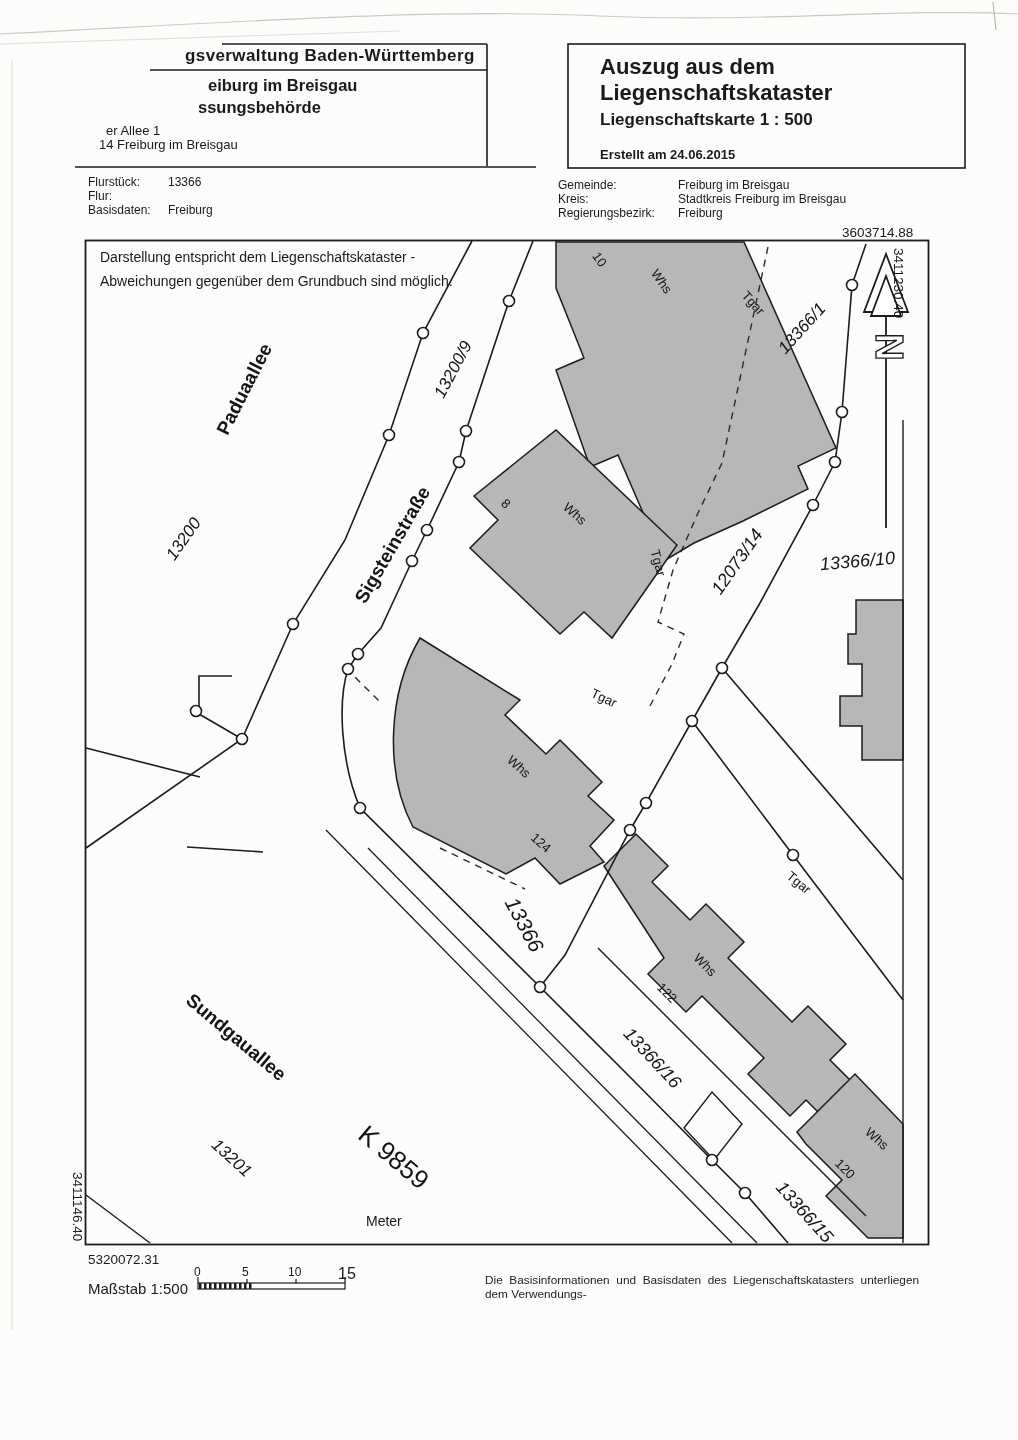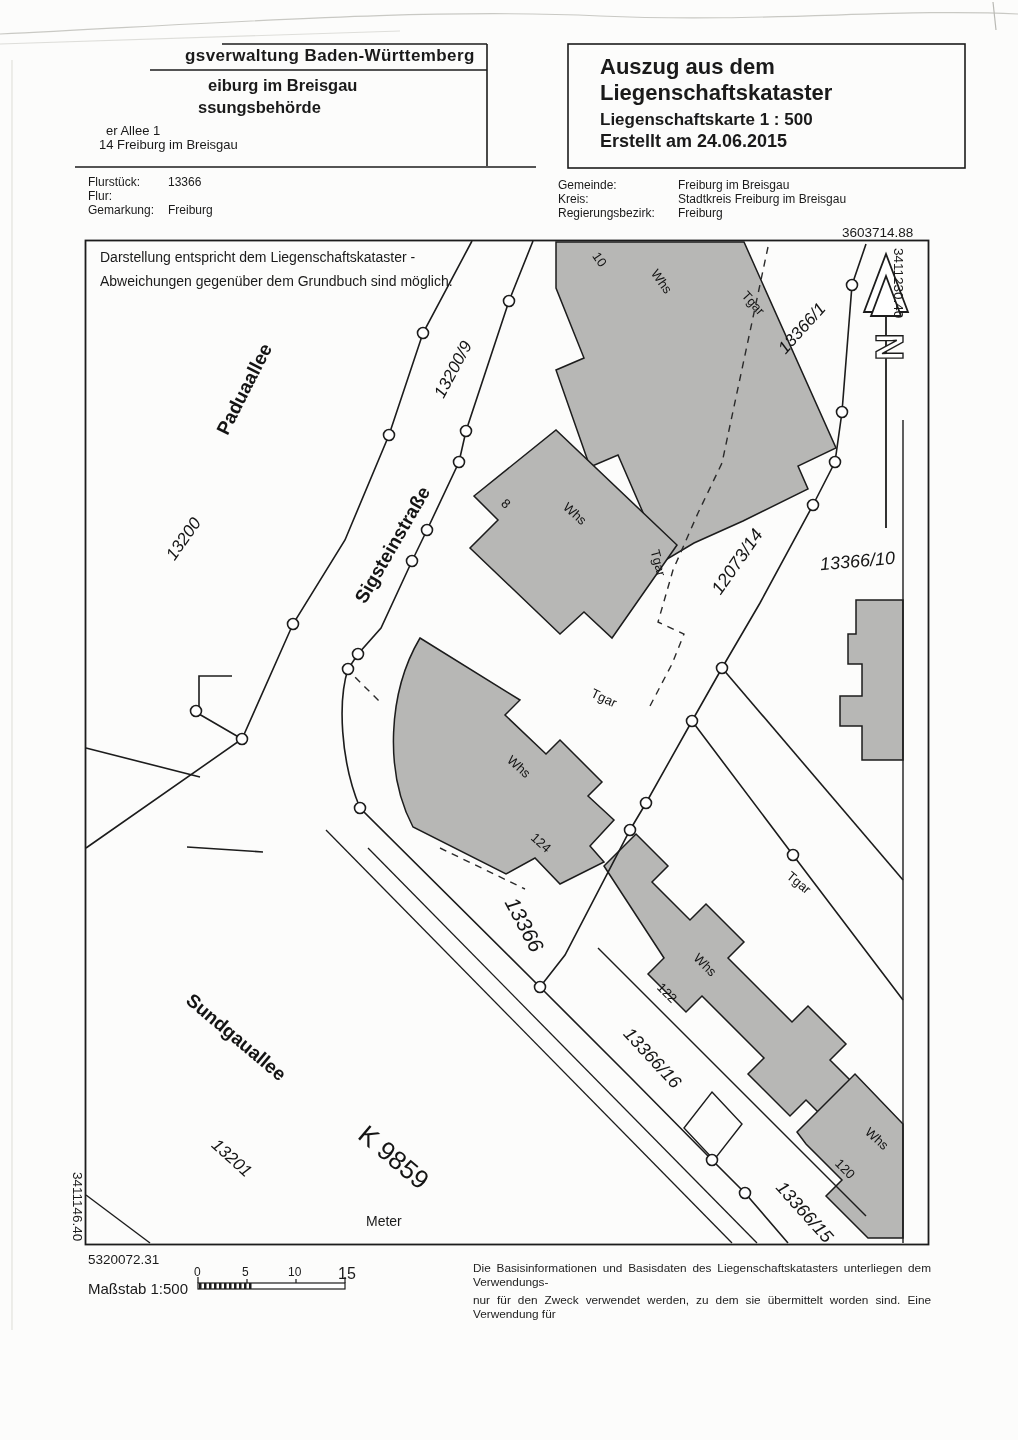--- a/index.html
+++ b/index.html
@@ -11,21 +11,21 @@
   }
   svg{position:absolute;left:0;top:0}
   .t{position:absolute;white-space:nowrap;line-height:1.05}
   .b{font-weight:bold}
   .sm{font-size:12px}
   .rot90{transform:rotate(90deg);transform-origin:0 0;}
   .legal{
     position:absolute;left:470px;top:1258px;width:464px;
     font-size:11.8px;line-height:14.3px;text-align:justify;color:#222;
   }
-  .legal div{margin:3px}
+  .legal div{margin:15px}
   #map-labels text{fill:#141414}
   #map-labels text.fb{font-weight:bold}
   #map-labels text.fi{font-style:italic}
 </style>
 </head>
 <body>
 
 <svg width="1018" height="1440" viewBox="0 0 1018 1440">
 
   <g stroke="#c9c9c4" fill="none" stroke-width="1.2">
@@ -151,27 +151,27 @@
 
 <div class="t b" style="left:185px;top:47px;font-size:17px;letter-spacing:.4px">gsverwaltung Baden-Württemberg</div>
 <div class="t b" style="left:208px;top:77px;font-size:16.5px">eiburg im Breisgau</div>
 <div class="t b" style="left:198px;top:99px;font-size:16.5px">ssungsbehörde</div>
 <div class="t" style="left:106px;top:124px;font-size:13px">er Allee 1</div>
 <div class="t" style="left:99px;top:138px;font-size:13px">14 Freiburg im Breisgau</div>
 
 <div class="t b" style="left:600px;top:55px;font-size:22px">Auszug aus dem</div>
 <div class="t b" style="left:600px;top:81px;font-size:22px">Liegenschaftskataster</div>
 <div class="t b" style="left:600px;top:111px;font-size:17px">Liegenschaftskarte 1 : 500</div>
-<div class="t b" style="left:600px;top:132px;font-size:18px">Erstellt am 24.06.2015</div>
+<div class="t b" style="left:600px;top:148px;font-size:13px">Erstellt am 24.06.2015</div>
 
 <div class="t sm" style="left:88px;top:176px">Flurstück:</div>
 <div class="t sm" style="left:168px;top:176px">13366</div>
 <div class="t sm" style="left:88px;top:190px">Flur:</div>
 <div class="t sm" style="left:168px;top:190px"></div>
-<div class="t sm" style="left:88px;top:204px">Gemarkung:</div>
+<div class="t sm" style="left:88px;top:204px">Basisdaten:</div>
 <div class="t sm" style="left:168px;top:204px">Freiburg</div>
 
 <div class="t sm" style="left:558px;top:179px">Gemeinde:</div>
 <div class="t sm" style="left:678px;top:179px">Freiburg im Breisgau</div>
 <div class="t sm" style="left:558px;top:193px">Kreis:</div>
 <div class="t sm" style="left:678px;top:193px">Stadtkreis Freiburg im Breisgau</div>
 <div class="t sm" style="left:558px;top:207px">Regierungsbezirk:</div>
 <div class="t sm" style="left:678px;top:207px">Freiburg</div>
 
 <div class="t" style="left:100px;top:250px;font-size:14px">Darstellung entspricht dem Liegenschaftskataster -</div>
@@ -184,14 +184,13 @@
 
 <div class="t" style="left:88px;top:1281px;font-size:15px">Maßstab 1:500</div>
 <div class="t" style="left:194px;top:1266px;font-size:12px">0</div>
 <div class="t" style="left:242px;top:1266px;font-size:12px">5</div>
 <div class="t" style="left:288px;top:1266px;font-size:12px">10</div>
 <div class="t" style="left:338px;top:1266px;font-size:16px">15</div>
 <div class="t" style="left:366px;top:1214px;font-size:14px">Meter</div>
 
 <div class="legal">
   <div>Die Basisinformationen und Basisdaten des Liegenschaftskatasters unterliegen dem Verwendungs-</div>
-  <div>nur für den Zweck verwendet werden, zu dem sie übermittelt worden sind. Eine Verwendung für</div>
 </div>
 
 </body></html>

